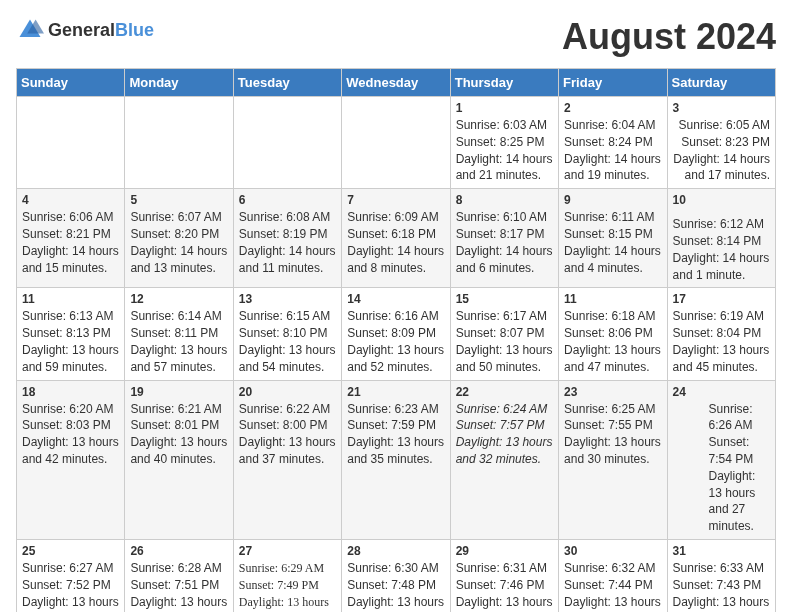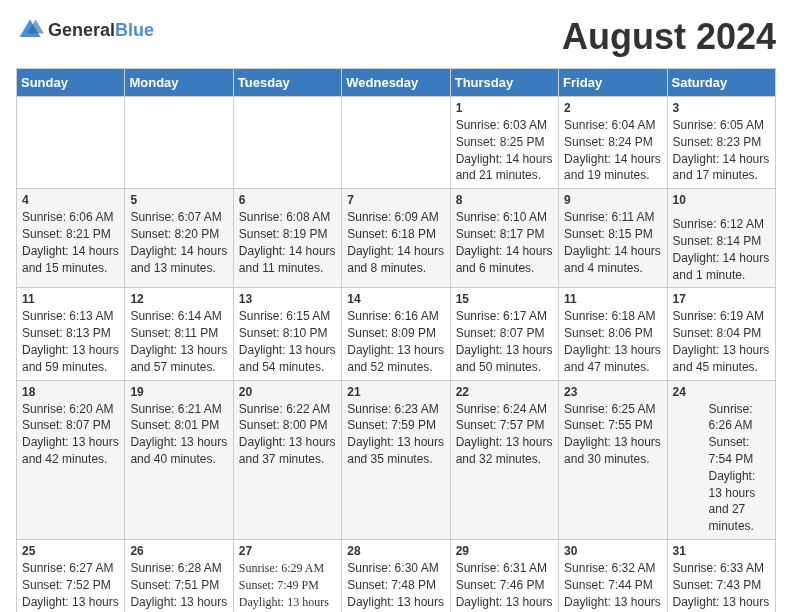--- a/index.html
+++ b/index.html
@@ -142,21 +142,21 @@
         </td>
         <td>
           <span class="day-number">2</span>
           <div class="day-info" style="white-space: pre-line;">Sunrise: 6:04 AM
 Sunset: 8:24 PM
 Daylight: 14 hours
 and 19 minutes.</div>
         </td>
         <td>
           <span class="day-number">3</span>
-          <div class="day-info" style="white-space: pre-line;">Sunrise: 6:05 AM
+          <div class="day-info" style="white-space: pre-line; text-align: right;">Sunrise: 6:05 AM
 Sunset: 8:23 PM
 Daylight: 14 hours
 and 17 minutes.</div>
         </td>
       </tr>
       <tr>
         <td>
           <span class="day-number">4</span>
           <div class="day-info" style="white-space: pre-line;">Sunrise: 6:06 AM
 Sunset: 8:21 PM
@@ -254,21 +254,21 @@
           <div class="day-info" style="white-space: pre-line;">Sunrise: 6:19 AM
 Sunset: 8:04 PM
 Daylight: 13 hours
 and 45 minutes.</div>
         </td>
       </tr>
       <tr>
         <td>
           <span class="day-number">18</span>
           <div class="day-info" style="white-space: pre-line;">Sunrise: 6:20 AM
-Sunset: 8:07 PM
+Sunset: 8:03 PM
 Daylight: 13 hours
 and 42 minutes.</div>
         </td>
         <td>
           <span class="day-number">19</span>
           <div class="day-info" style="white-space: pre-line;">Sunrise: 6:21 AM
 Sunset: 8:01 PM
 Daylight: 13 hours
 and 40 minutes.</div>
         </td>
@@ -281,21 +281,21 @@
         </td>
         <td>
           <span class="day-number">21</span>
           <div class="day-info" style="white-space: pre-line;">Sunrise: 6:23 AM
 Sunset: 7:59 PM
 Daylight: 13 hours
 and 35 minutes.</div>
         </td>
         <td>
           <span class="day-number">22</span>
-          <div class="day-info" style="white-space: pre-line;">Sunrise: 6:24 AM
+          <div class="day-info" style="white-space: pre-line; font-style: italic;">Sunrise: 6:24 AM
 Sunset: 7:57 PM
 Daylight: 13 hours
 and 32 minutes.</div>
         </td>
         <td>
           <span class="day-number">23</span>
           <div class="day-info" style="white-space: pre-line;">Sunrise: 6:25 AM
 Sunset: 7:55 PM
 Daylight: 13 hours
 and 30 minutes.</div>

